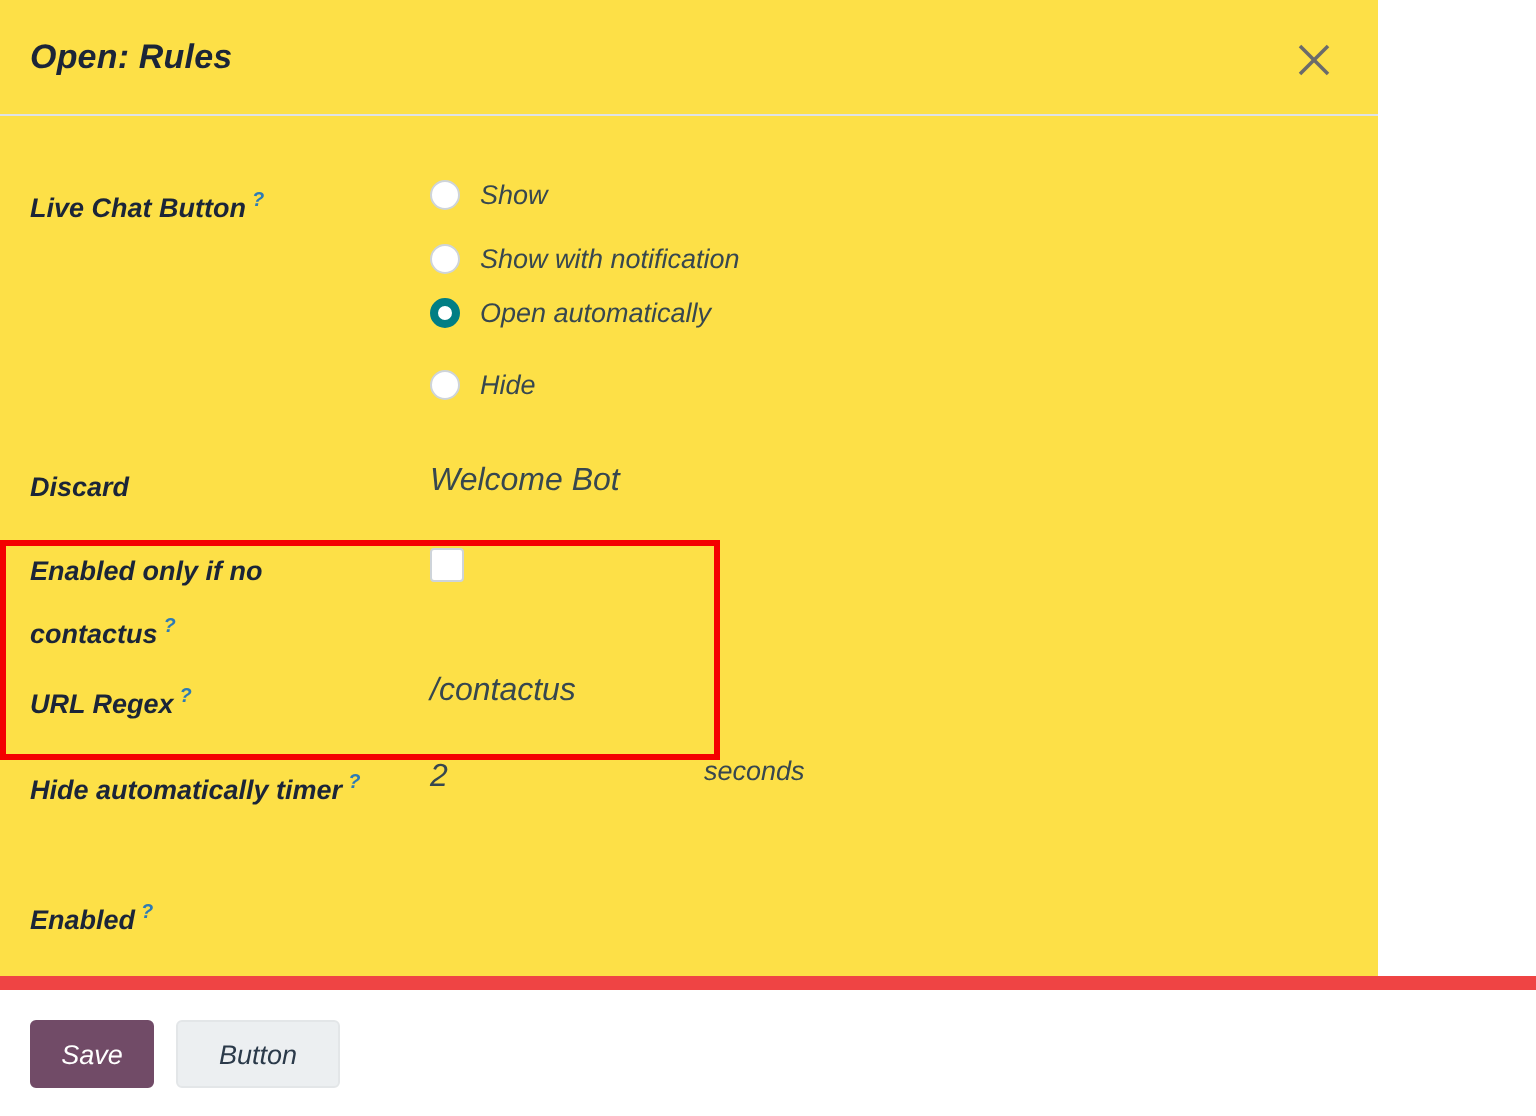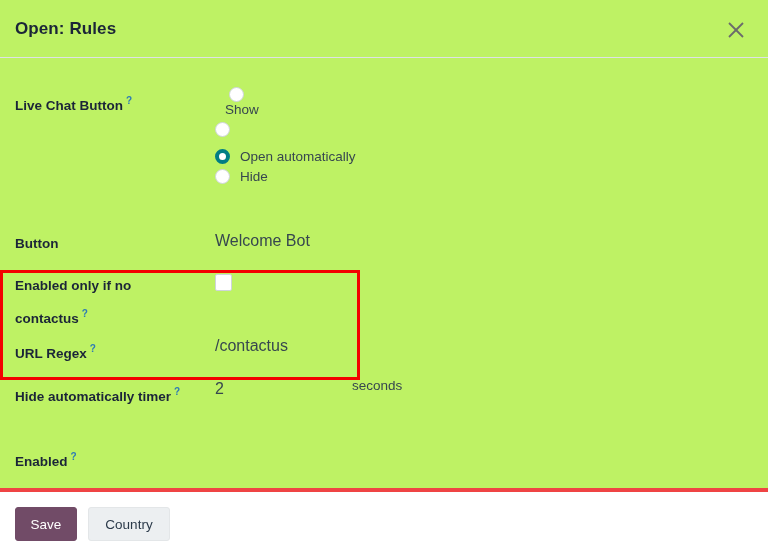--- a/index.html
+++ b/index.html
@@ -10,24 +10,25 @@
     width: 768px;
     height: 558px;
     background: #ffffff;
     font-family: "Liberation Sans", sans-serif;
     color: #2b3a4a;
     overflow: hidden;
   }
 
   .dialog {
     position: relative;
-    width: 768px;
+    width: 689px;
     height: 558px;
-    background: #bef264;
-    box-sizing: border-box;
+    background: #fde047;
+    box-sizing: border-box;
+    font-style: italic;
   }
 
   
   .dialog-header {
     position: relative;
     height: 58px;
     border-bottom: 1px solid #dee2e6;
     box-sizing: border-box;
   }
   .dialog-title {
@@ -156,21 +157,21 @@
     pointer-events: none;
   }
 
   
   .dialog-footer {
     position: absolute;
     left: 0;
     bottom: 0;
     width: 768px;
     height: 70px;
-    border-top: 4px solid #ef4444;
+    border-top: 7px solid #ef4444;
     box-sizing: border-box;
     background: #ffffff;
   }
   .btn {
     position: absolute;
     top: 15px;
     height: 34px;
     border-radius: 3px;
     font-size: 13.5px;
     display: flex;
@@ -218,42 +219,43 @@
     </div>
   </div>
 
   <div class="dialog-body">
 
     <div class="form-row" style="top:29px;">
       <div class="field-label">
         <span>Live Chat Button</span><span class="help-mark">?</span>
       </div>
 
-      <div class="radio-item" style="top:0px;flex-direction:column;">
+      <div class="radio-item" style="top:0px;">
         <span class="radio-circle"></span>
         <span class="radio-label">Show</span>
       </div>
 
       <div class="radio-item" style="top:32px;">
         <span class="radio-circle"></span>
+        <span class="radio-label">Show with notification</span>
       </div>
 
       <div class="radio-item" style="top:59px;align-items:center;">
         <span class="radio-circle checked"></span>
         <span class="radio-label">Open automatically</span>
       </div>
 
-      <div class="radio-item" style="top:79px;justify-content:space-between;">
+      <div class="radio-item" style="top:95px;justify-content:space-between;">
         <span class="radio-circle"></span>
         <span class="radio-label">Hide</span>
       </div>
     </div>
 
     <div class="form-row" style="top:172px;">
-      <div class="field-label">Button</div>
+      <div class="field-label">Discard</div>
       <div class="field-value">Welcome Bot</div>
     </div>
 
     <div class="form-row" style="top:214px;">
       <div class="field-label">
         <span>Enabled only if no contactus</span><span class="help-mark">?</span>
       </div>
       <div class="checkbox-box" style="top:2px;"></div>
     </div>
 
@@ -278,16 +280,16 @@
       </div>
       <div class="field-value"></div>
     </div>
 
     <div class="highlight-box"></div>
 
   </div>
 
   <div class="dialog-footer">
     <div class="btn btn-save">Save</div>
-    <div class="btn btn-discard">Country</div>
+    <div class="btn btn-discard">Button</div>
   </div>
 
 </div>
 
 </body></html>

